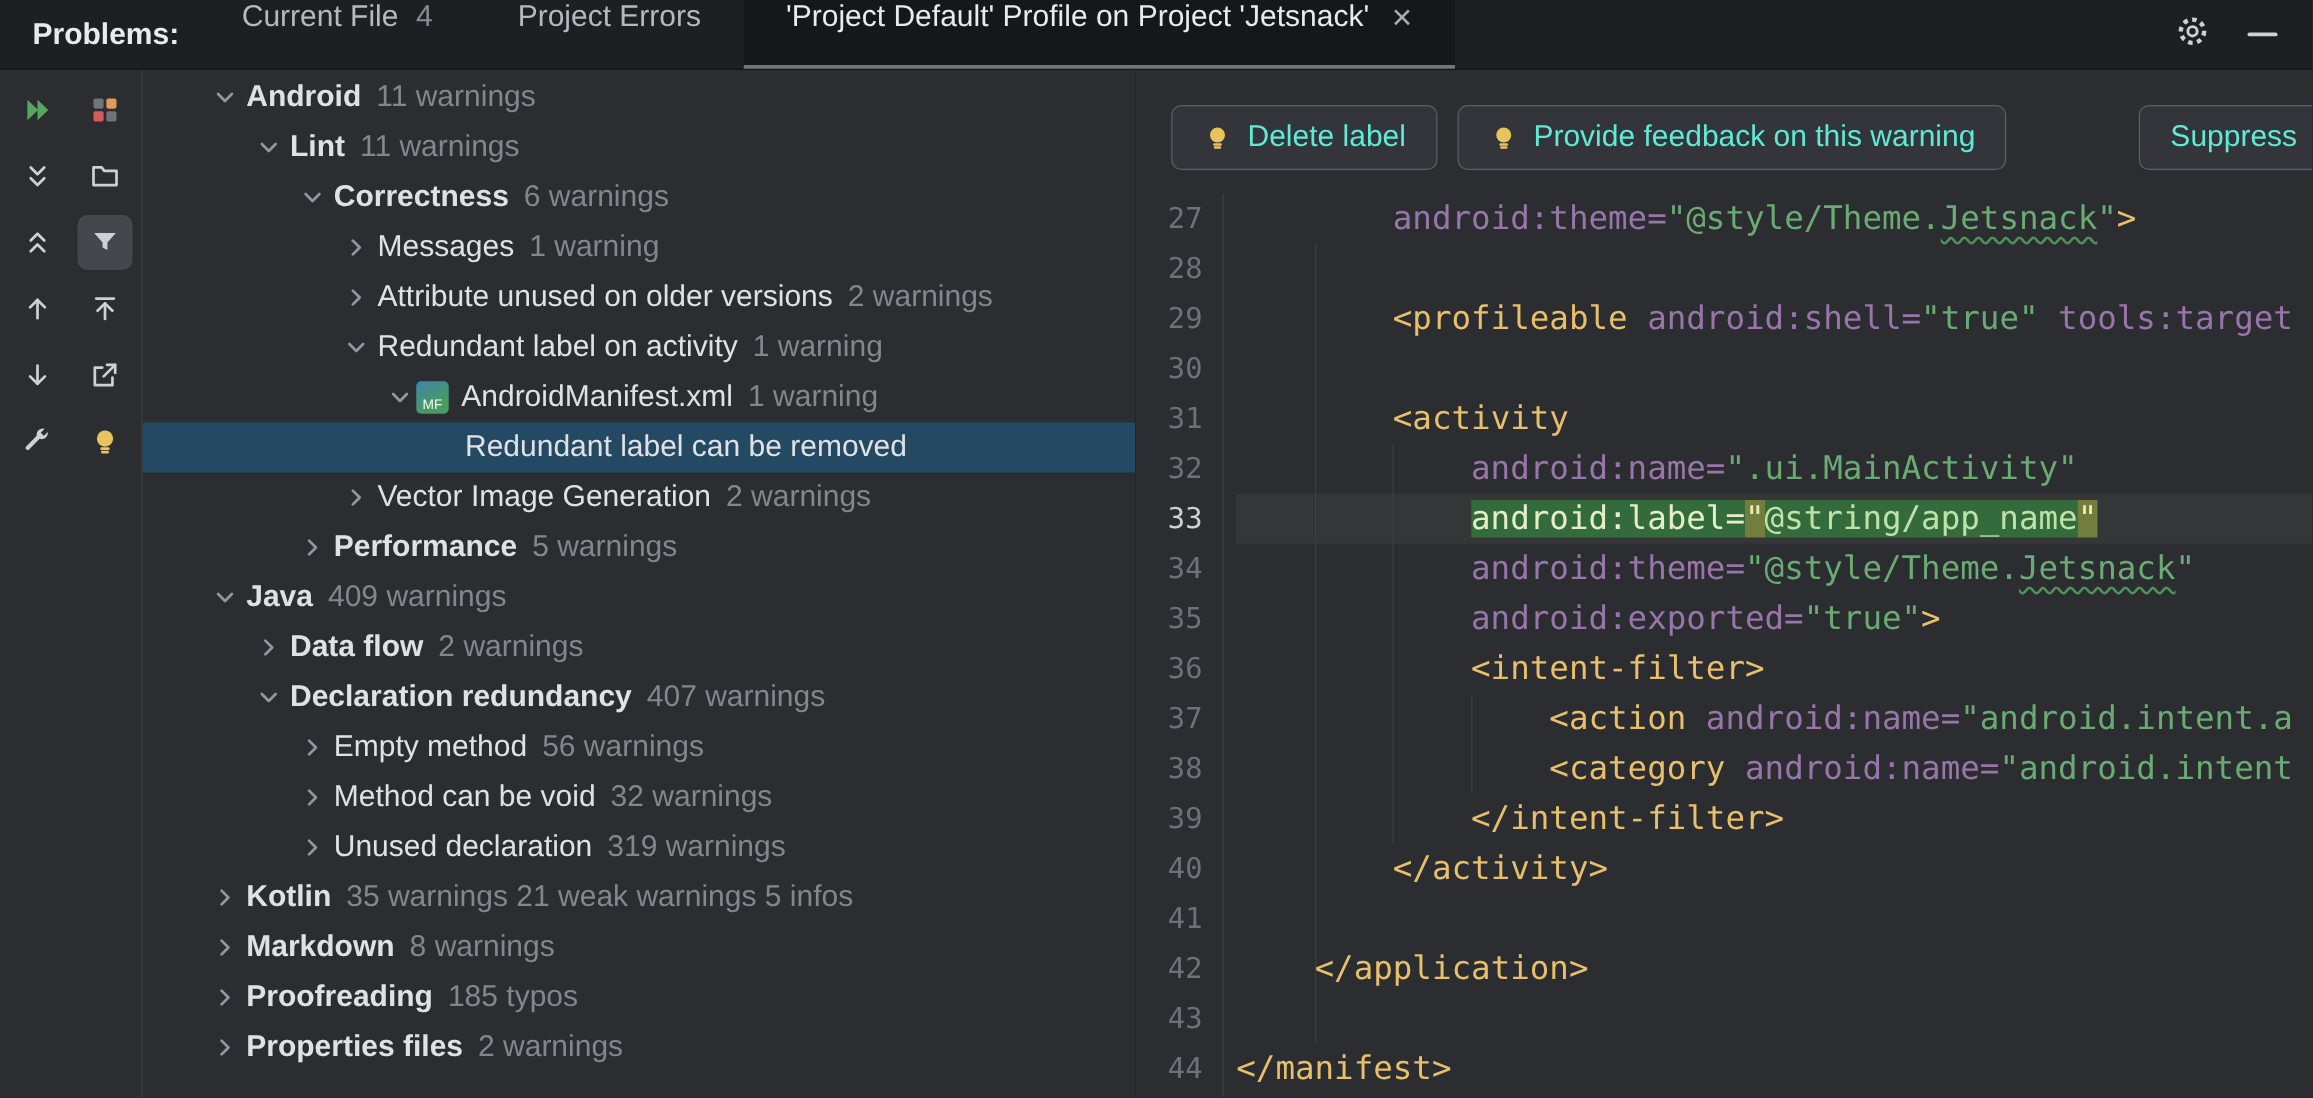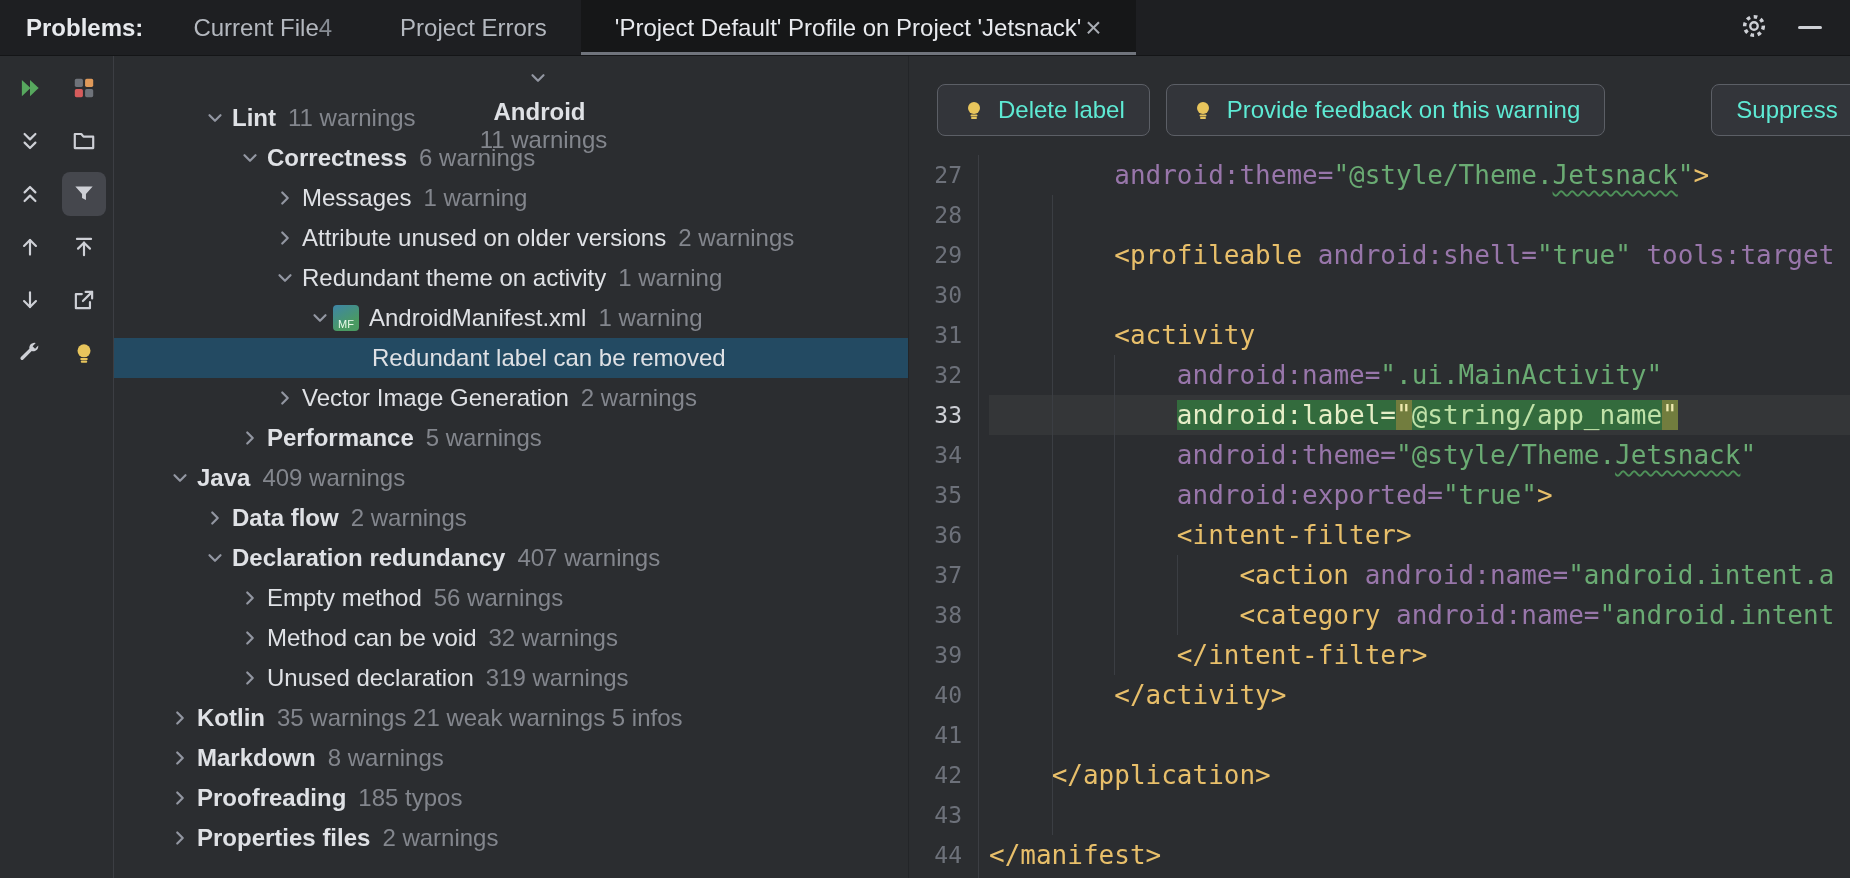--- a/index.html
+++ b/index.html
@@ -4,21 +4,21 @@
 <style>
   *{box-sizing:border-box;margin:0;padding:0}
   html,body{width:1850px;height:878px;overflow:hidden;background:#2b2d30;
     font-family:"Liberation Sans",sans-serif;color:#dfe1e5}
 
   
   .topbar{height:56px;background:#1e1f22;display:flex;align-items:stretch;
     border-bottom:1px solid #141517}
   .tw-title{display:flex;align-items:center;padding:0 16px 0 26px;
     font-size:24px;font-weight:600;color:#e8eaee}
-  .tab{display:flex;align-items:center;padding:0 34px;font-size:24px;
+  .tab{display:flex;align-items:flex-start;gap:14px;padding:0 34px;font-size:24px;
     color:#b4b8bf;position:relative;cursor:default;white-space:nowrap}
   .tab .count{color:#868b93}
   .tab.active{background:#161718;color:#e8eaee}
   .tab.active::after{content:"";position:absolute;left:0;right:0;bottom:0;
     height:3px;background:#70747c}
   .tab .close{color:#a8acb3;font-size:28px;line-height:1;margin-left:4px}
   .topbar-spacer{flex:1}
   .topbar-actions{display:flex;align-items:center;gap:30px;padding-right:28px}
   .minus{width:24px;height:3px;background:#ced0d6;border-radius:2px}
 
@@ -183,21 +183,21 @@
         </svg>
       </div>
       <div class="tbtn">
         <svg width="26" height="26" viewBox="0 0 24 24">
           <circle cx="12" cy="10" r="6" fill="#e8c55c"></circle>
           <path d="M9.5 17.5h5M10 20h4" stroke="#e8c55c" stroke-width="2" stroke-linecap="round"></path>
         </svg>
       </div>
     </div>
   <div class="tree">
-      <div class="tree-row" style="padding-left: 53px; flex-direction: column;">
+      <div class="tree-row" style="padding-left: 53px;">
         <span class="chev open">
           <svg width="22" height="22" viewBox="0 0 24 24" fill="none" stroke="#9296a1" stroke-width="2.4" stroke-linecap="round" stroke-linejoin="round">
             <path d="M9 6l6 6-6 6"></path>
           </svg>
         </span>
         <span class="label b">Android</span>
         <span class="count">11 warnings</span>
       </div>
       <div class="tree-row" style="padding-left: 88px;">
         <span class="chev open">
@@ -234,21 +234,21 @@
         </span>
         <span class="label">Attribute unused on older versions</span>
         <span class="count">2 warnings</span>
       </div>
       <div class="tree-row" style="padding-left: 158px;">
         <span class="chev open">
           <svg width="22" height="22" viewBox="0 0 24 24" fill="none" stroke="#9296a1" stroke-width="2.4" stroke-linecap="round" stroke-linejoin="round">
             <path d="M9 6l6 6-6 6"></path>
           </svg>
         </span>
-        <span class="label">Redundant theme on activity</span>
+        <span class="label">Redundant label on activity</span>
         <span class="count">1 warning</span>
       </div>
       <div class="tree-row" style="padding-left: 193px;">
         <span class="chev open">
           <svg width="22" height="22" viewBox="0 0 24 24" fill="none" stroke="#9296a1" stroke-width="2.4" stroke-linecap="round" stroke-linejoin="round">
             <path d="M9 6l6 6-6 6"></path>
           </svg>
         </span>
         <span class="mf-icon">MF</span>
         <span class="label">AndroidManifest.xml</span>

